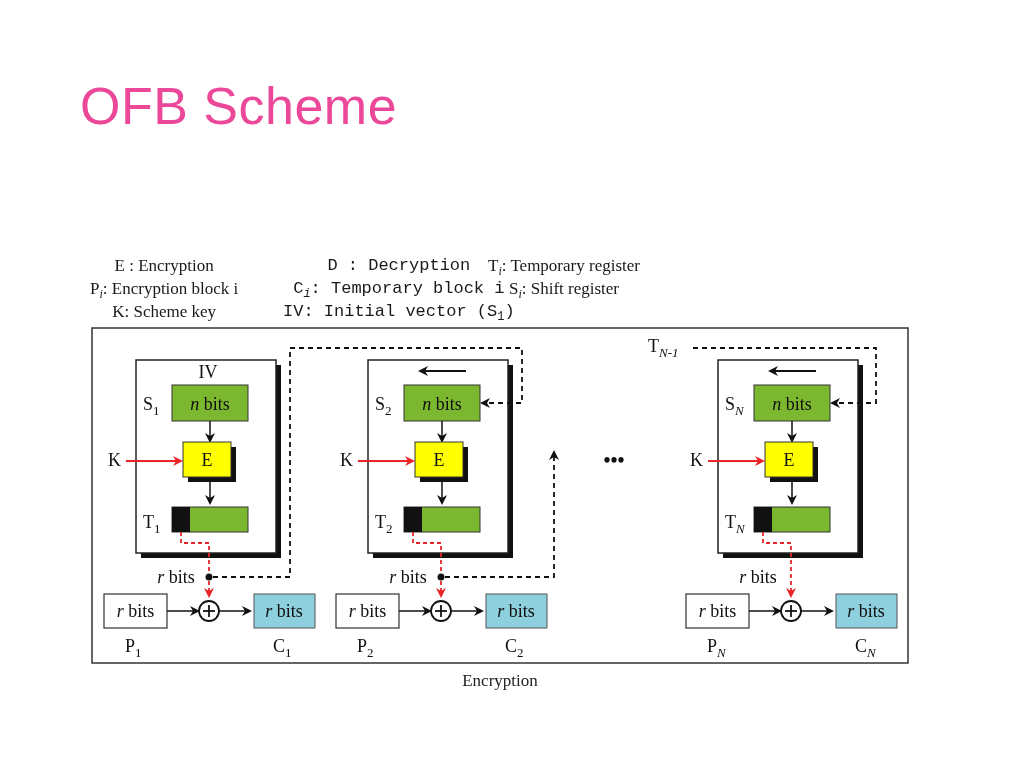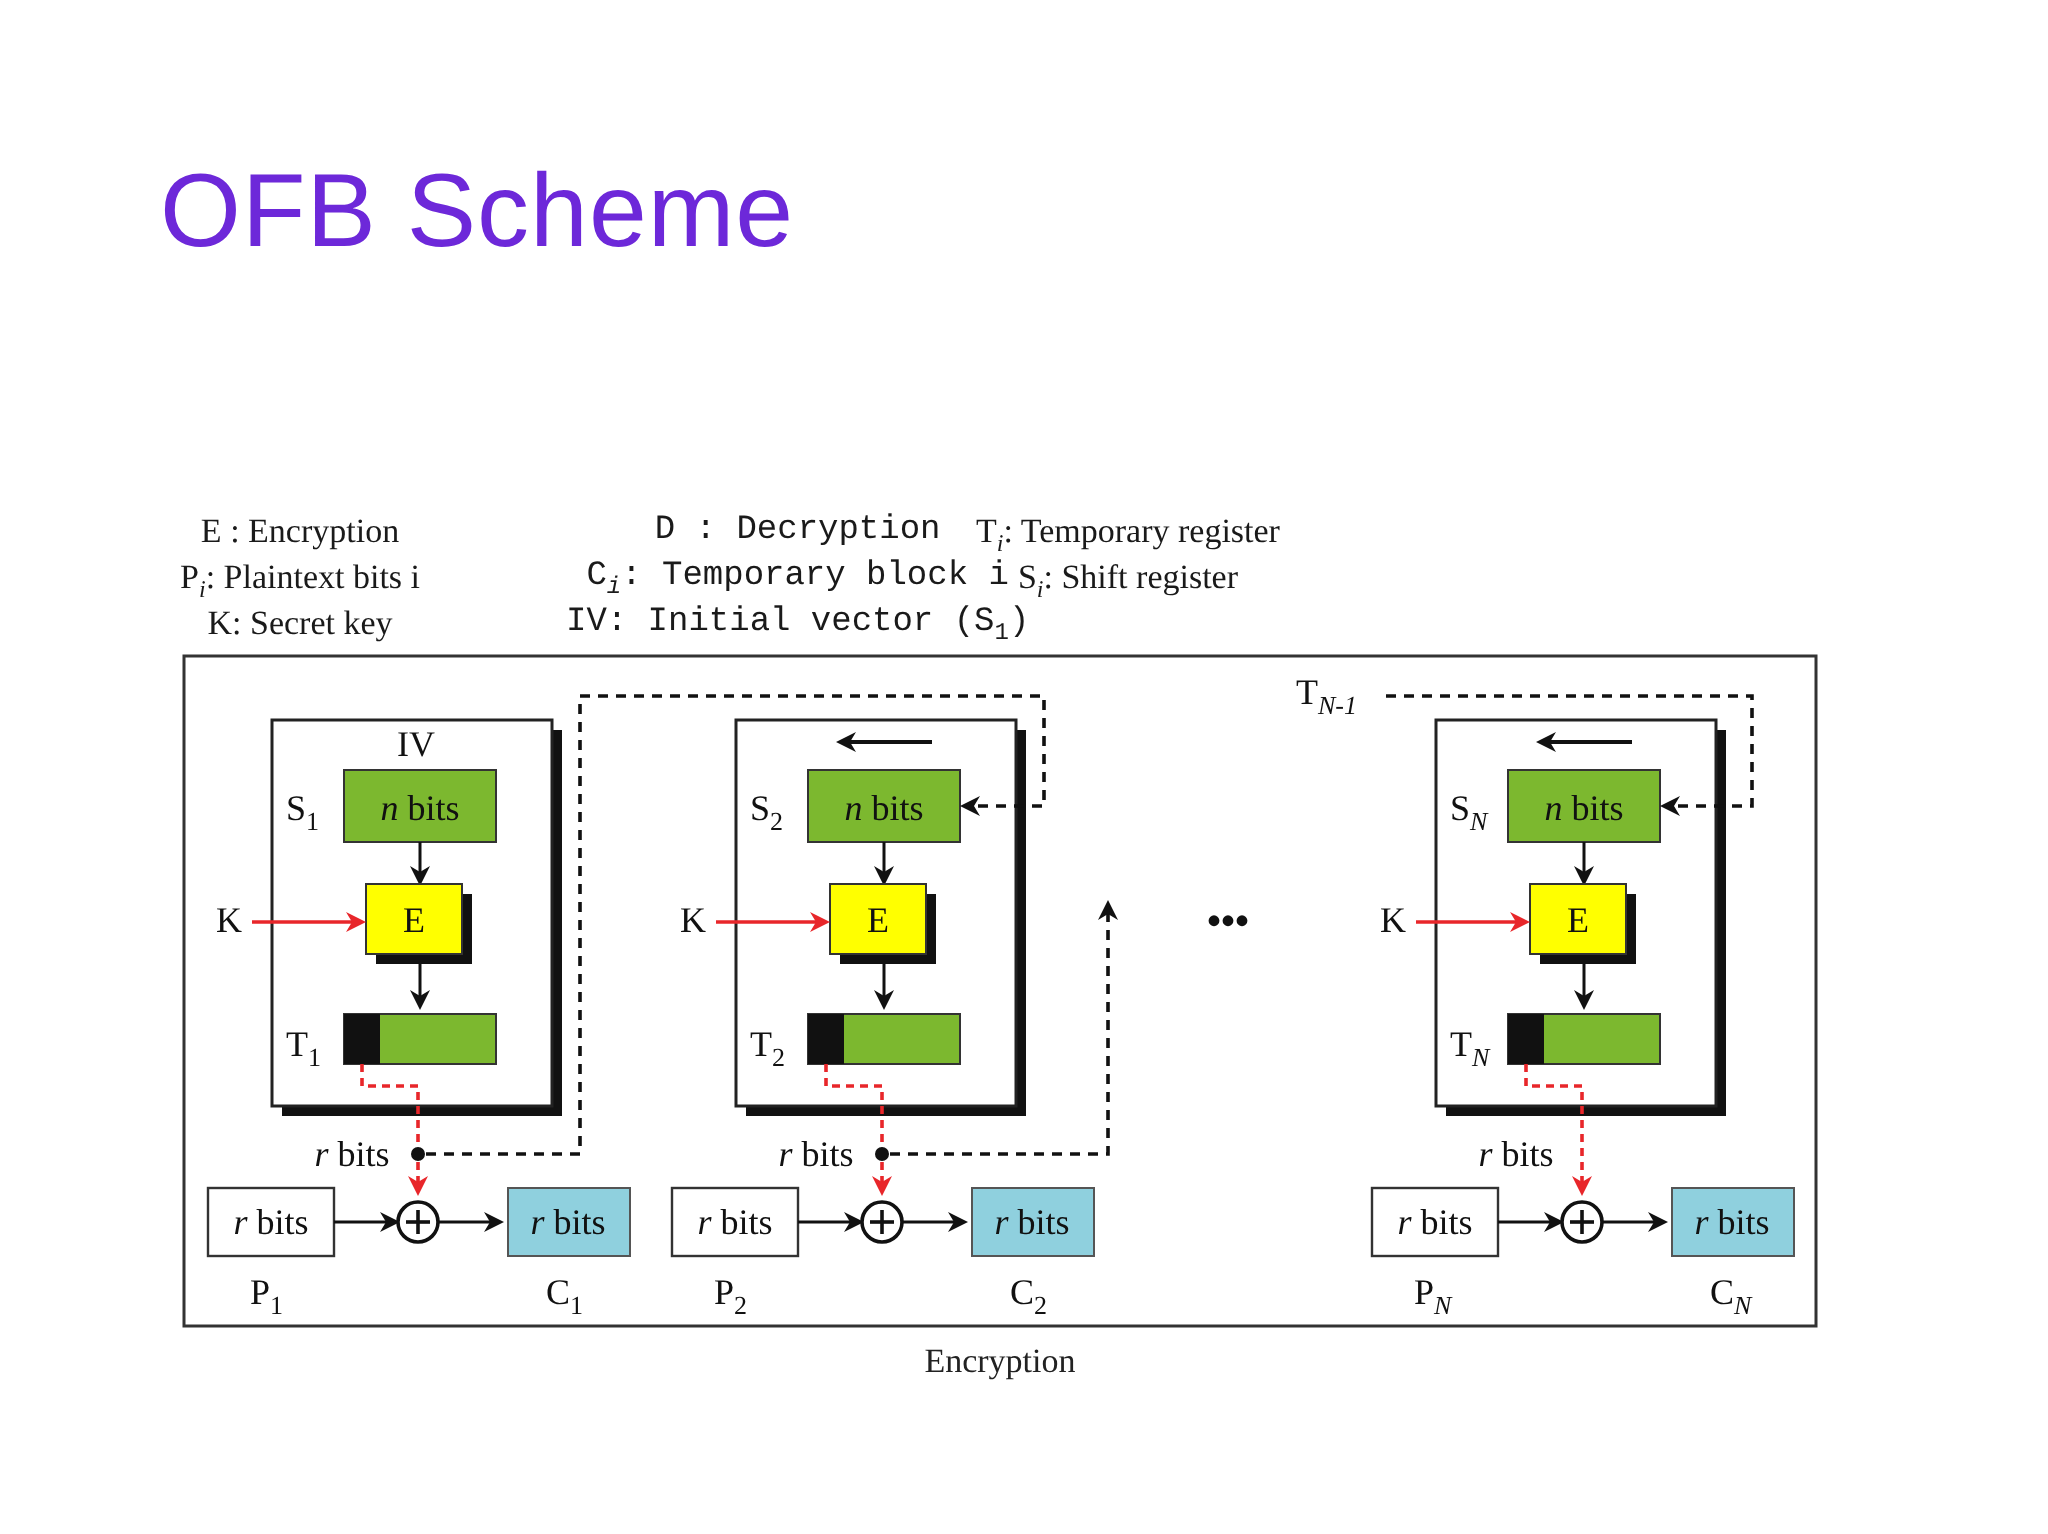--- a/index.html
+++ b/index.html
@@ -1,41 +1,41 @@
 <!DOCTYPE html>
 <html><head>
 <meta charset="utf-8">
 <style>
   html, body { margin: 0; padding: 0; background: #ffffff; }
   body { width: 1024px; height: 767px; position: relative; overflow: hidden; }
   .title {
     position: absolute; left: 80px; top: 76px;
     font-family: "Liberation Sans", "DejaVu Sans", sans-serif;
-    font-size: 52px; color: #6d28d9; font-weight: normal; letter-spacing: 0.5px;
+    font-size: 52px; color: #ec4899; font-weight: normal; letter-spacing: 0.5px;
   }
   .legend {
     position: absolute; left: 90px; top: 254px;
     font-family: "Liberation Serif", "DejaVu Serif", serif;
     font-size: 17px; color: #1a1a1a; line-height: 23px;
   }
   .legend .col { position: absolute; white-space: nowrap; text-align: center; }
   .legend .row { height: 23px; }
   svg { position: absolute; left: 0; top: 0; }
   .serif { font-family: "Liberation Serif", "DejaVu Serif", serif; }
 </style>
 </head>
 <body>
 
 <div class="title">OFB Scheme</div>
 
 <div class="legend">
   <div class="col" style="left:0px;">
       <div class="row"><span>E</span><span> : Encryption</span></div>
-      <div class="row"><span>P</span><sub style="font-style:italic;font-size:12px;">i</sub><span>: Plaintext bits i</span></div>
-      <div class="row"><span>K</span><span>: Secret key</span></div>
+      <div class="row"><span>P</span><sub style="font-style:italic;font-size:12px;">i</sub><span>: Encryption block i</span></div>
+      <div class="row"><span>K</span><span>: Scheme key</span></div>
     </div>
   <div class="col" style="left:193px;font-family:Liberation Mono, monospace;">
       <div class="row"><span>D</span><span> : Decryption</span></div>
       <div class="row"><span>C</span><sub style="font-style:italic;font-size:12px;">i</sub><span>: Temporary block i</span></div>
       <div class="row"><span>IV</span><span>: Initial vector (S</span><sub style="font-size:12px;">1</sub>)</div>
     </div>
   <div class="col" style="left:398px;">
       <div class="row"><span>T</span><sub style="font-style:italic;font-size:12px;">i</sub><span>: Temporary register</span></div>
       <div class="row"><span>S</span><sub style="font-style:italic;font-size:12px;">i</sub><span>: Shift register</span></div>
     </div>

